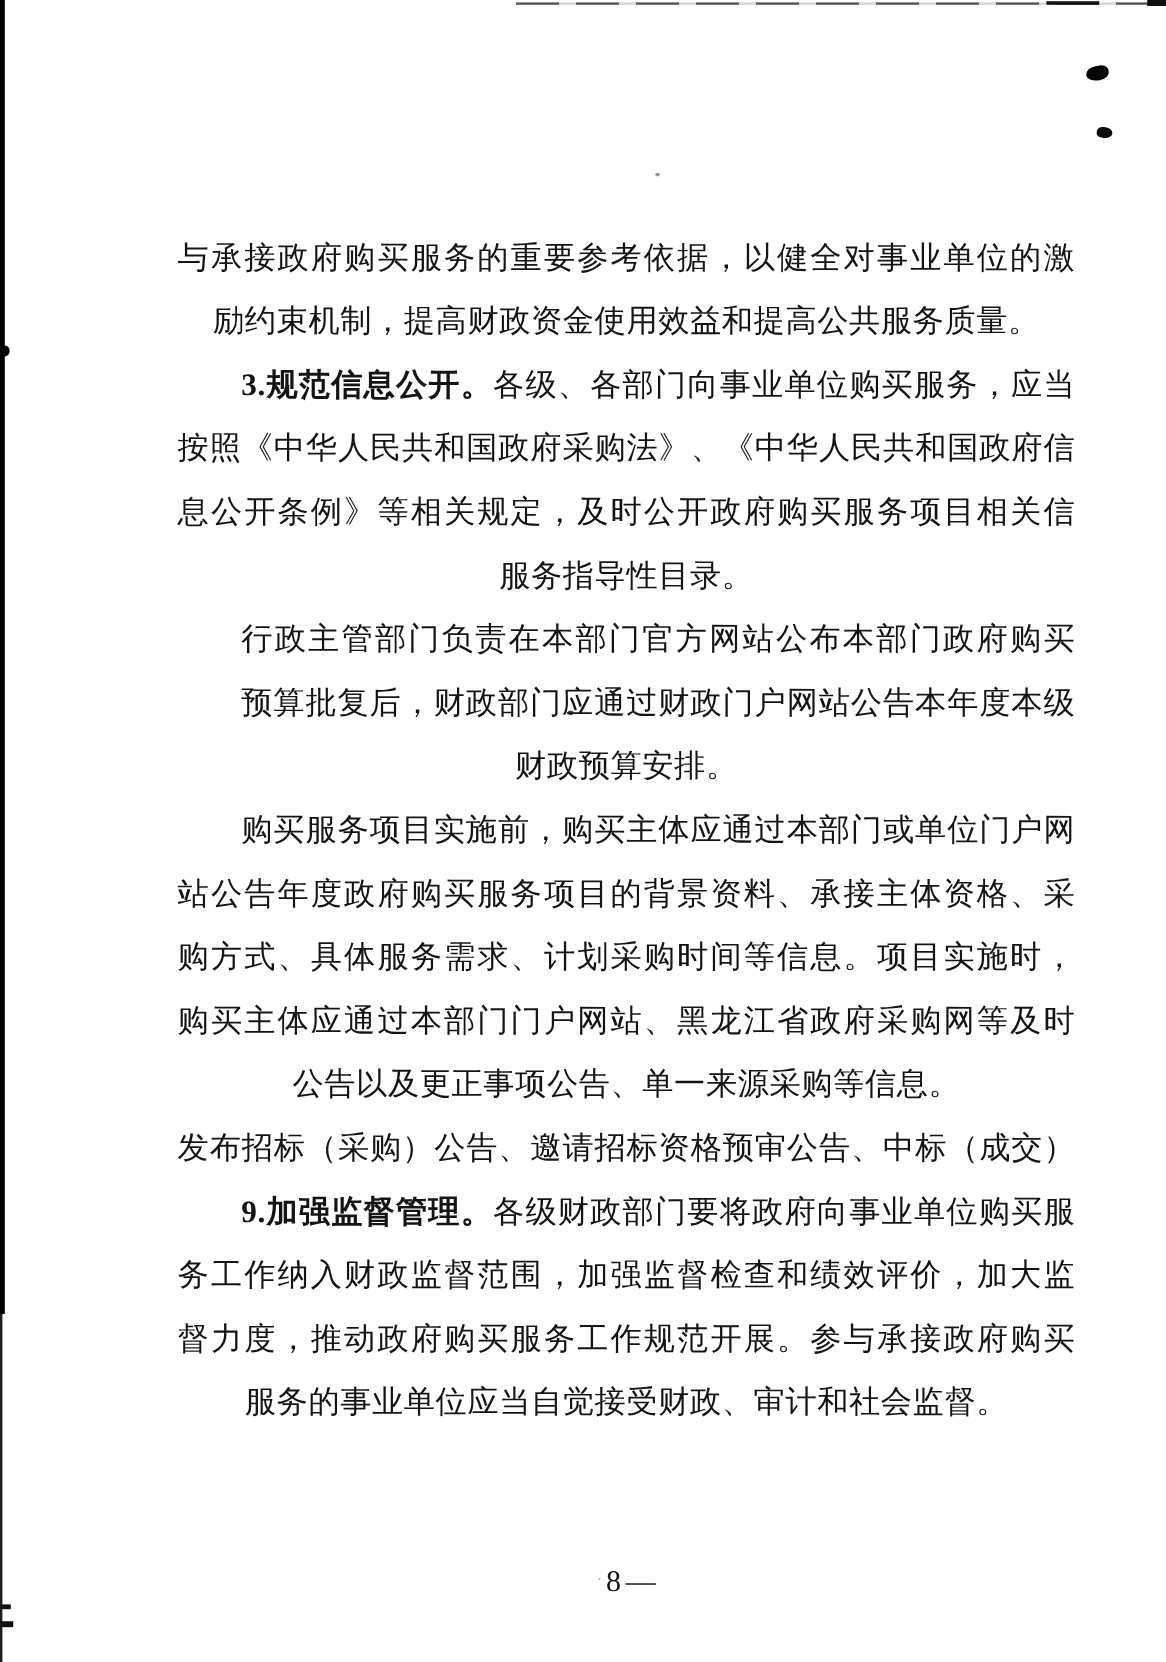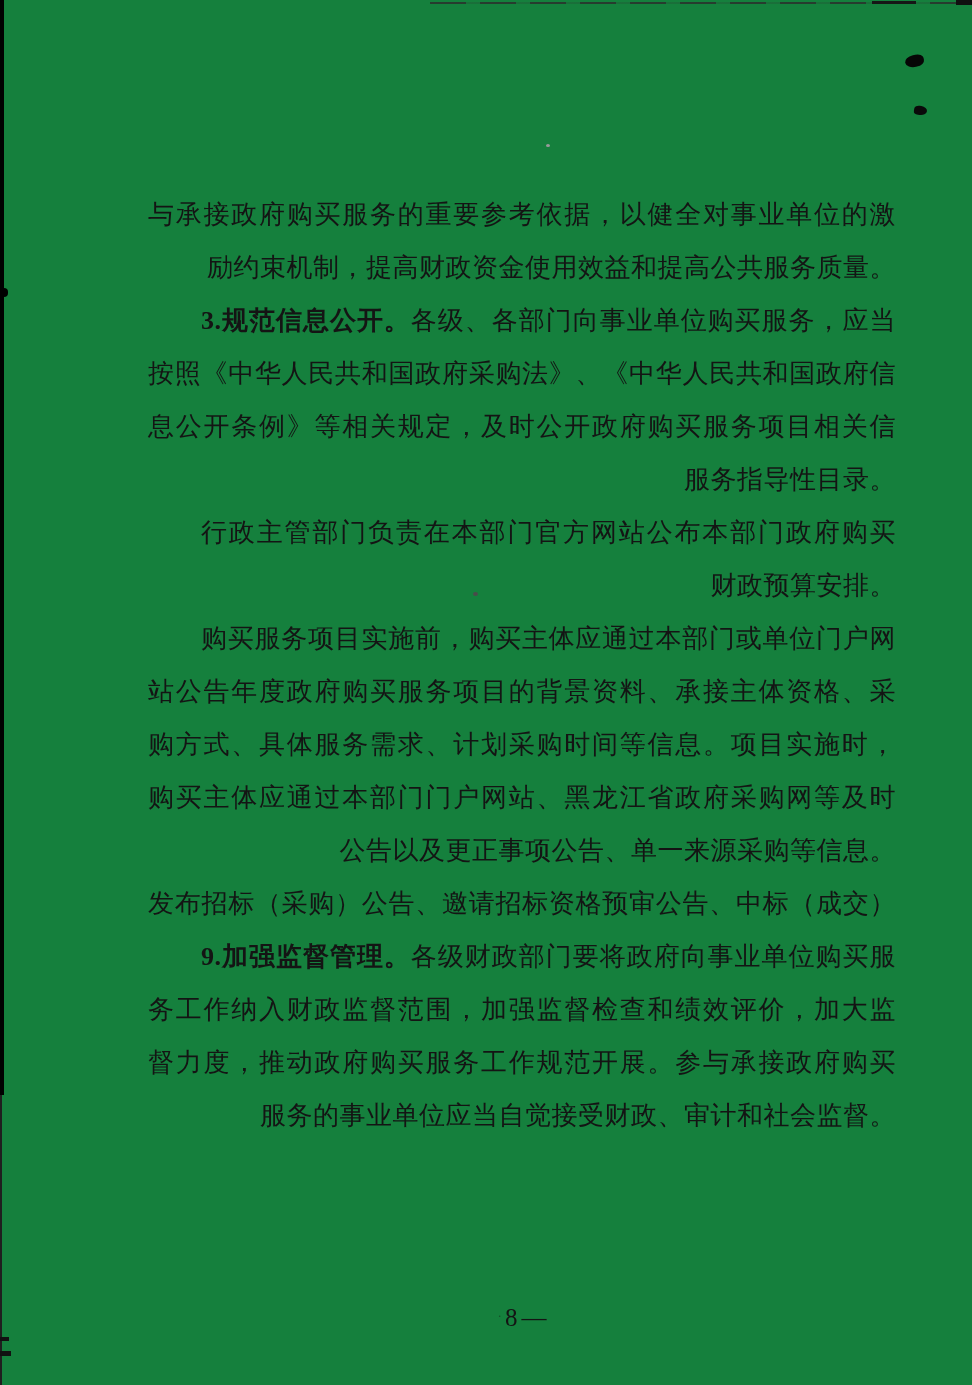--- a/index.html
+++ b/index.html
@@ -1,20 +1,20 @@
 <!DOCTYPE html>
 <html><head>
 <meta charset="utf-8">
 <style>
   html, body { margin: 0; padding: 0; background: #888; }
   .page {
     position: relative;
     width: 972px;
     height: 1385px;
-    background: #15803d;
+    background: #ffffff;
     overflow: hidden;
     font-family: "Liberation Serif", "DejaVu Serif", serif;
     color: #141414;
   }
 
   
   .text-block {
     position: absolute;
     left: 148px;
     top: 188px;
@@ -26,21 +26,21 @@
     font-size: 26px;
     white-space: nowrap;
     letter-spacing: 0.5px;
   }
   .line.full {
     white-space: normal;
     text-align: justify;
     text-align-last: justify;
     text-justify: inter-character;
   }
-  .line.endline { text-align: right; }
+  .line.endline { text-align: center; }
   .line.indent { text-indent: 53px; }
   .lead { font-weight: bold; }
 
   
   .footer {
     position: absolute;
     left: 148px;
     top: 1296px;
     width: 748px;
     text-align: center;
@@ -87,20 +87,21 @@
   <div class="artifact speck-4"></div>
 
   <div class="text-block">
       <div class="line full"><span>与承接政府购买服务的重要参考依据，以健全对事业单位的激</span></div>
       <div class="line endline"><span>励约束机制，提高财政资金使用效益和提高公共服务质量。</span></div>
       <div class="line indent full"><span class="lead">3.规范信息公开。</span><span>各级、各部门向事业单位购买服务，应当</span></div>
       <div class="line full"><span>按照《中华人民共和国政府采购法》、《中华人民共和国政府信</span></div>
       <div class="line full"><span>息公开条例》等相关规定，及时公开政府购买服务项目相关信</span></div>
       <div class="line endline"><span>服务指导性目录。</span></div>
       <div class="line indent full"><span>行政主管部门负责在本部门官方网站公布本部门政府购买</span></div>
+      <div class="line indent full"><span>预算批复后，财政部门应通过财政门户网站公告本年度本级</span></div>
       <div class="line endline"><span>财政预算安排。</span></div>
       <div class="line indent full"><span>购买服务项目实施前，购买主体应通过本部门或单位门户网</span></div>
       <div class="line full"><span>站公告年度政府购买服务项目的背景资料、承接主体资格、采</span></div>
       <div class="line full"><span>购方式、具体服务需求、计划采购时间等信息。项目实施时，</span></div>
       <div class="line full"><span>购买主体应通过本部门门户网站、黑龙江省政府采购网等及时</span></div>
       <div class="line endline"><span>公告以及更正事项公告、单一来源采购等信息。</span></div>
       <div class="line full"><span>发布招标（采购）公告、邀请招标资格预审公告、中标（成交）</span></div>
       <div class="line indent full"><span class="lead">9.加强监督管理。</span><span>各级财政部门要将政府向事业单位购买服</span></div>
       <div class="line full"><span>务工作纳入财政监督范围，加强监督检查和绩效评价，加大监</span></div>
       <div class="line full"><span>督力度，推动政府购买服务工作规范开展。参与承接政府购买</span></div>

